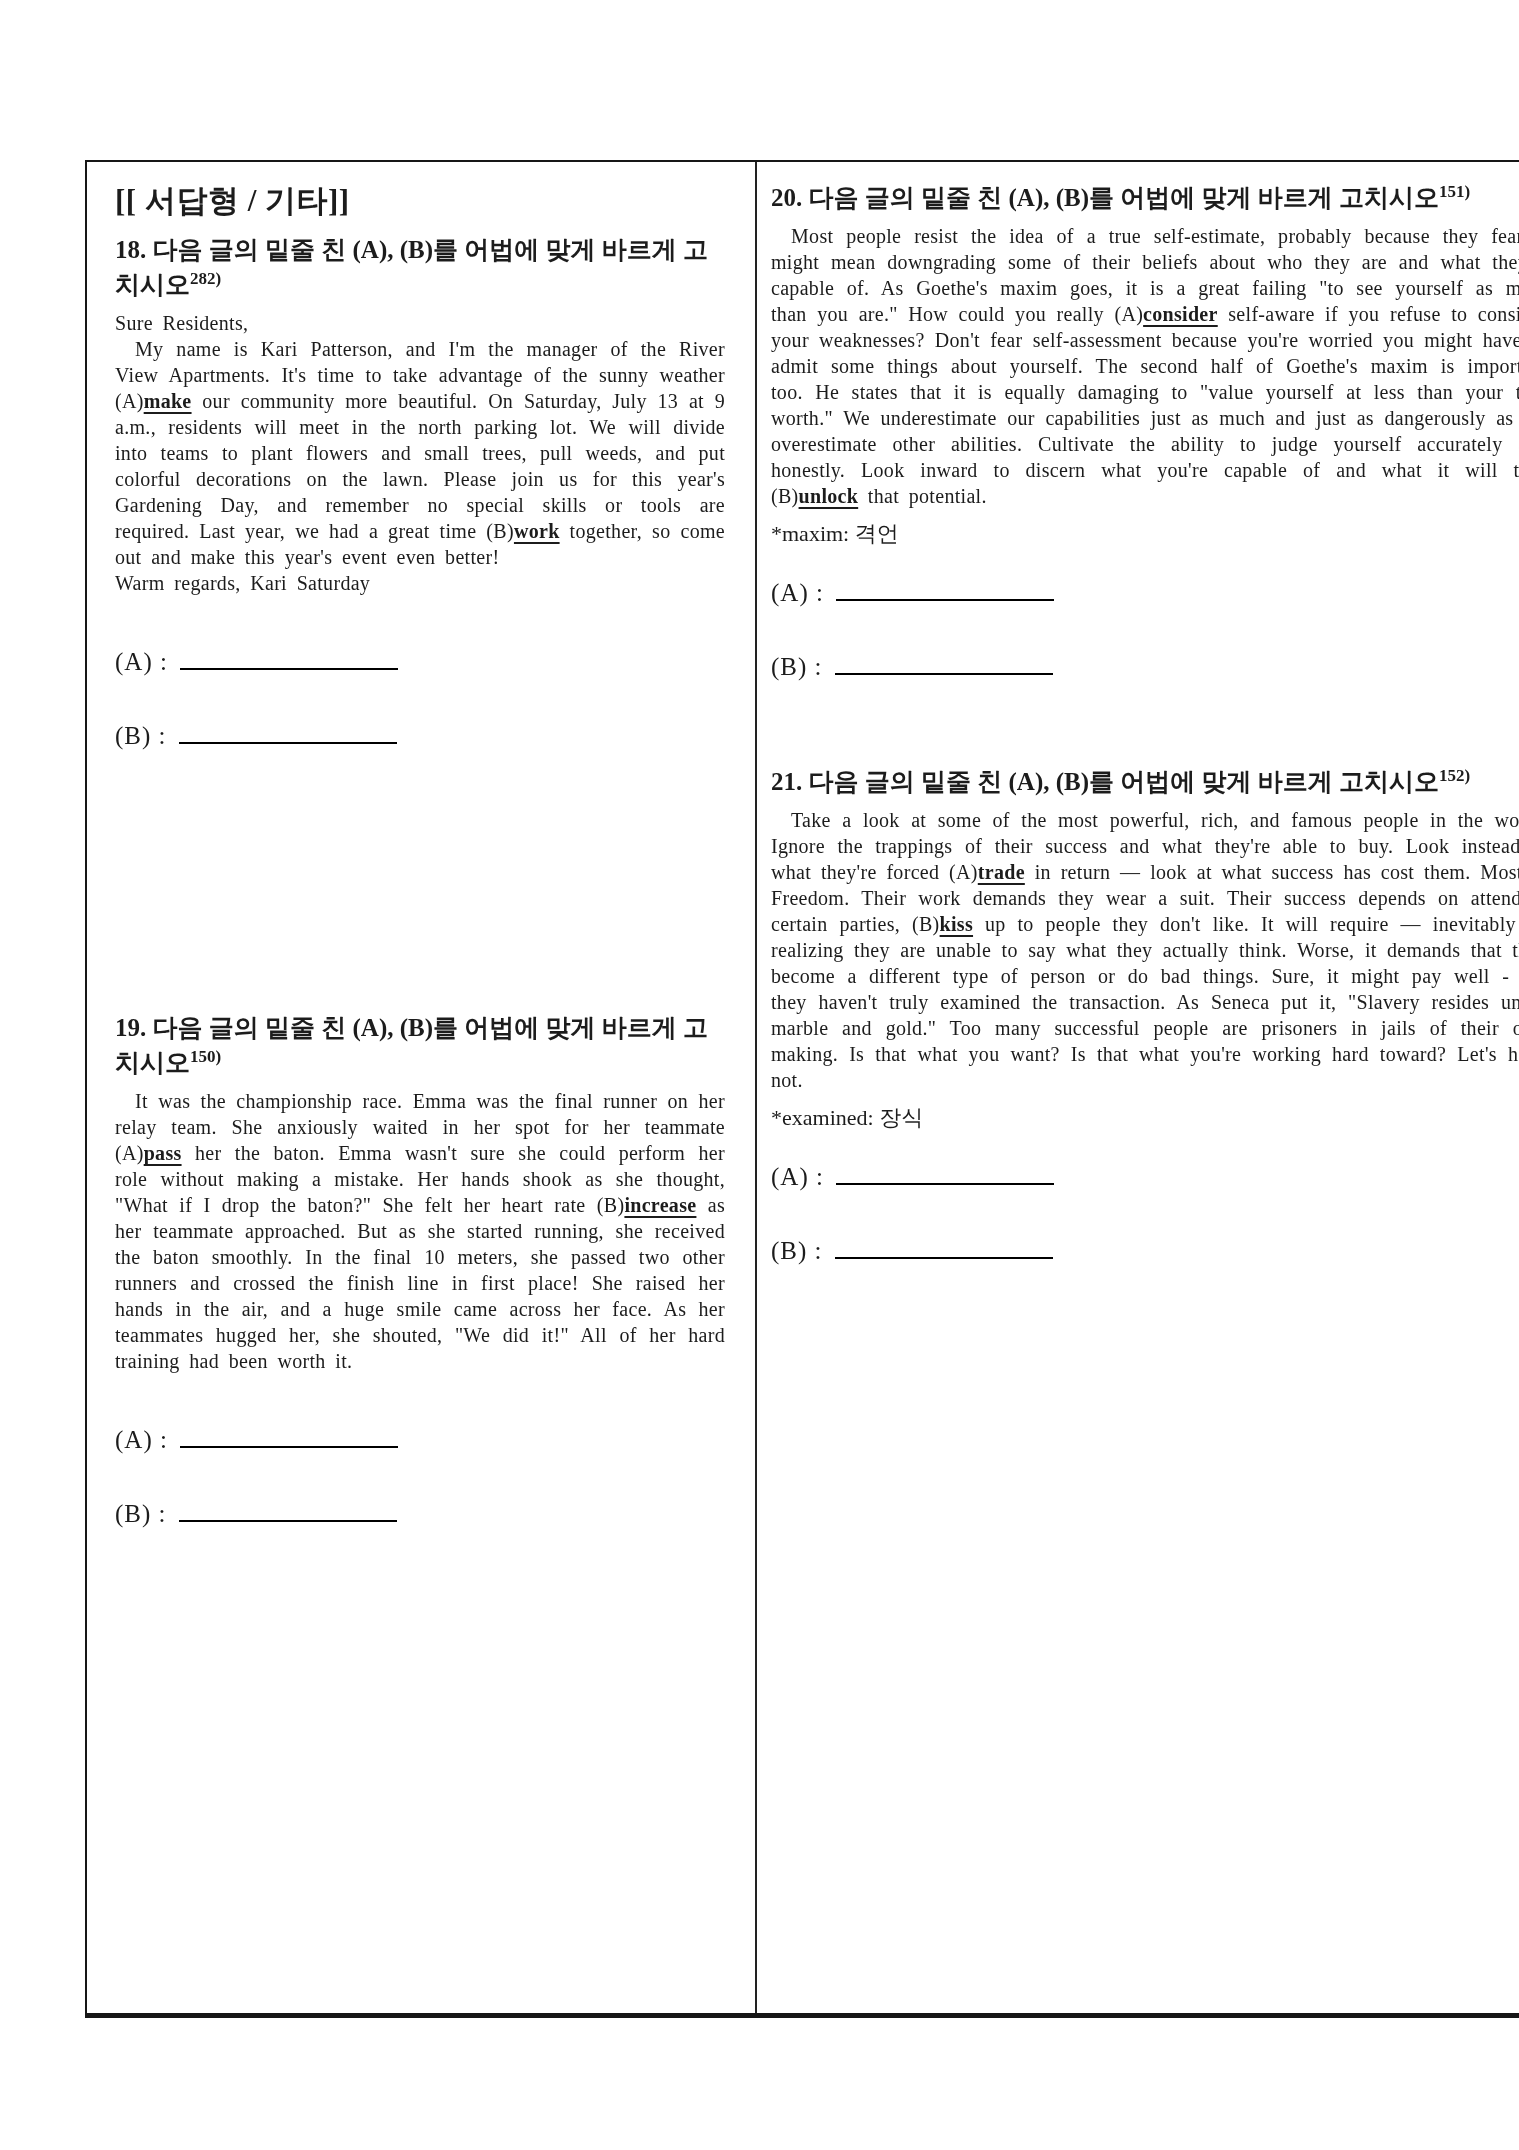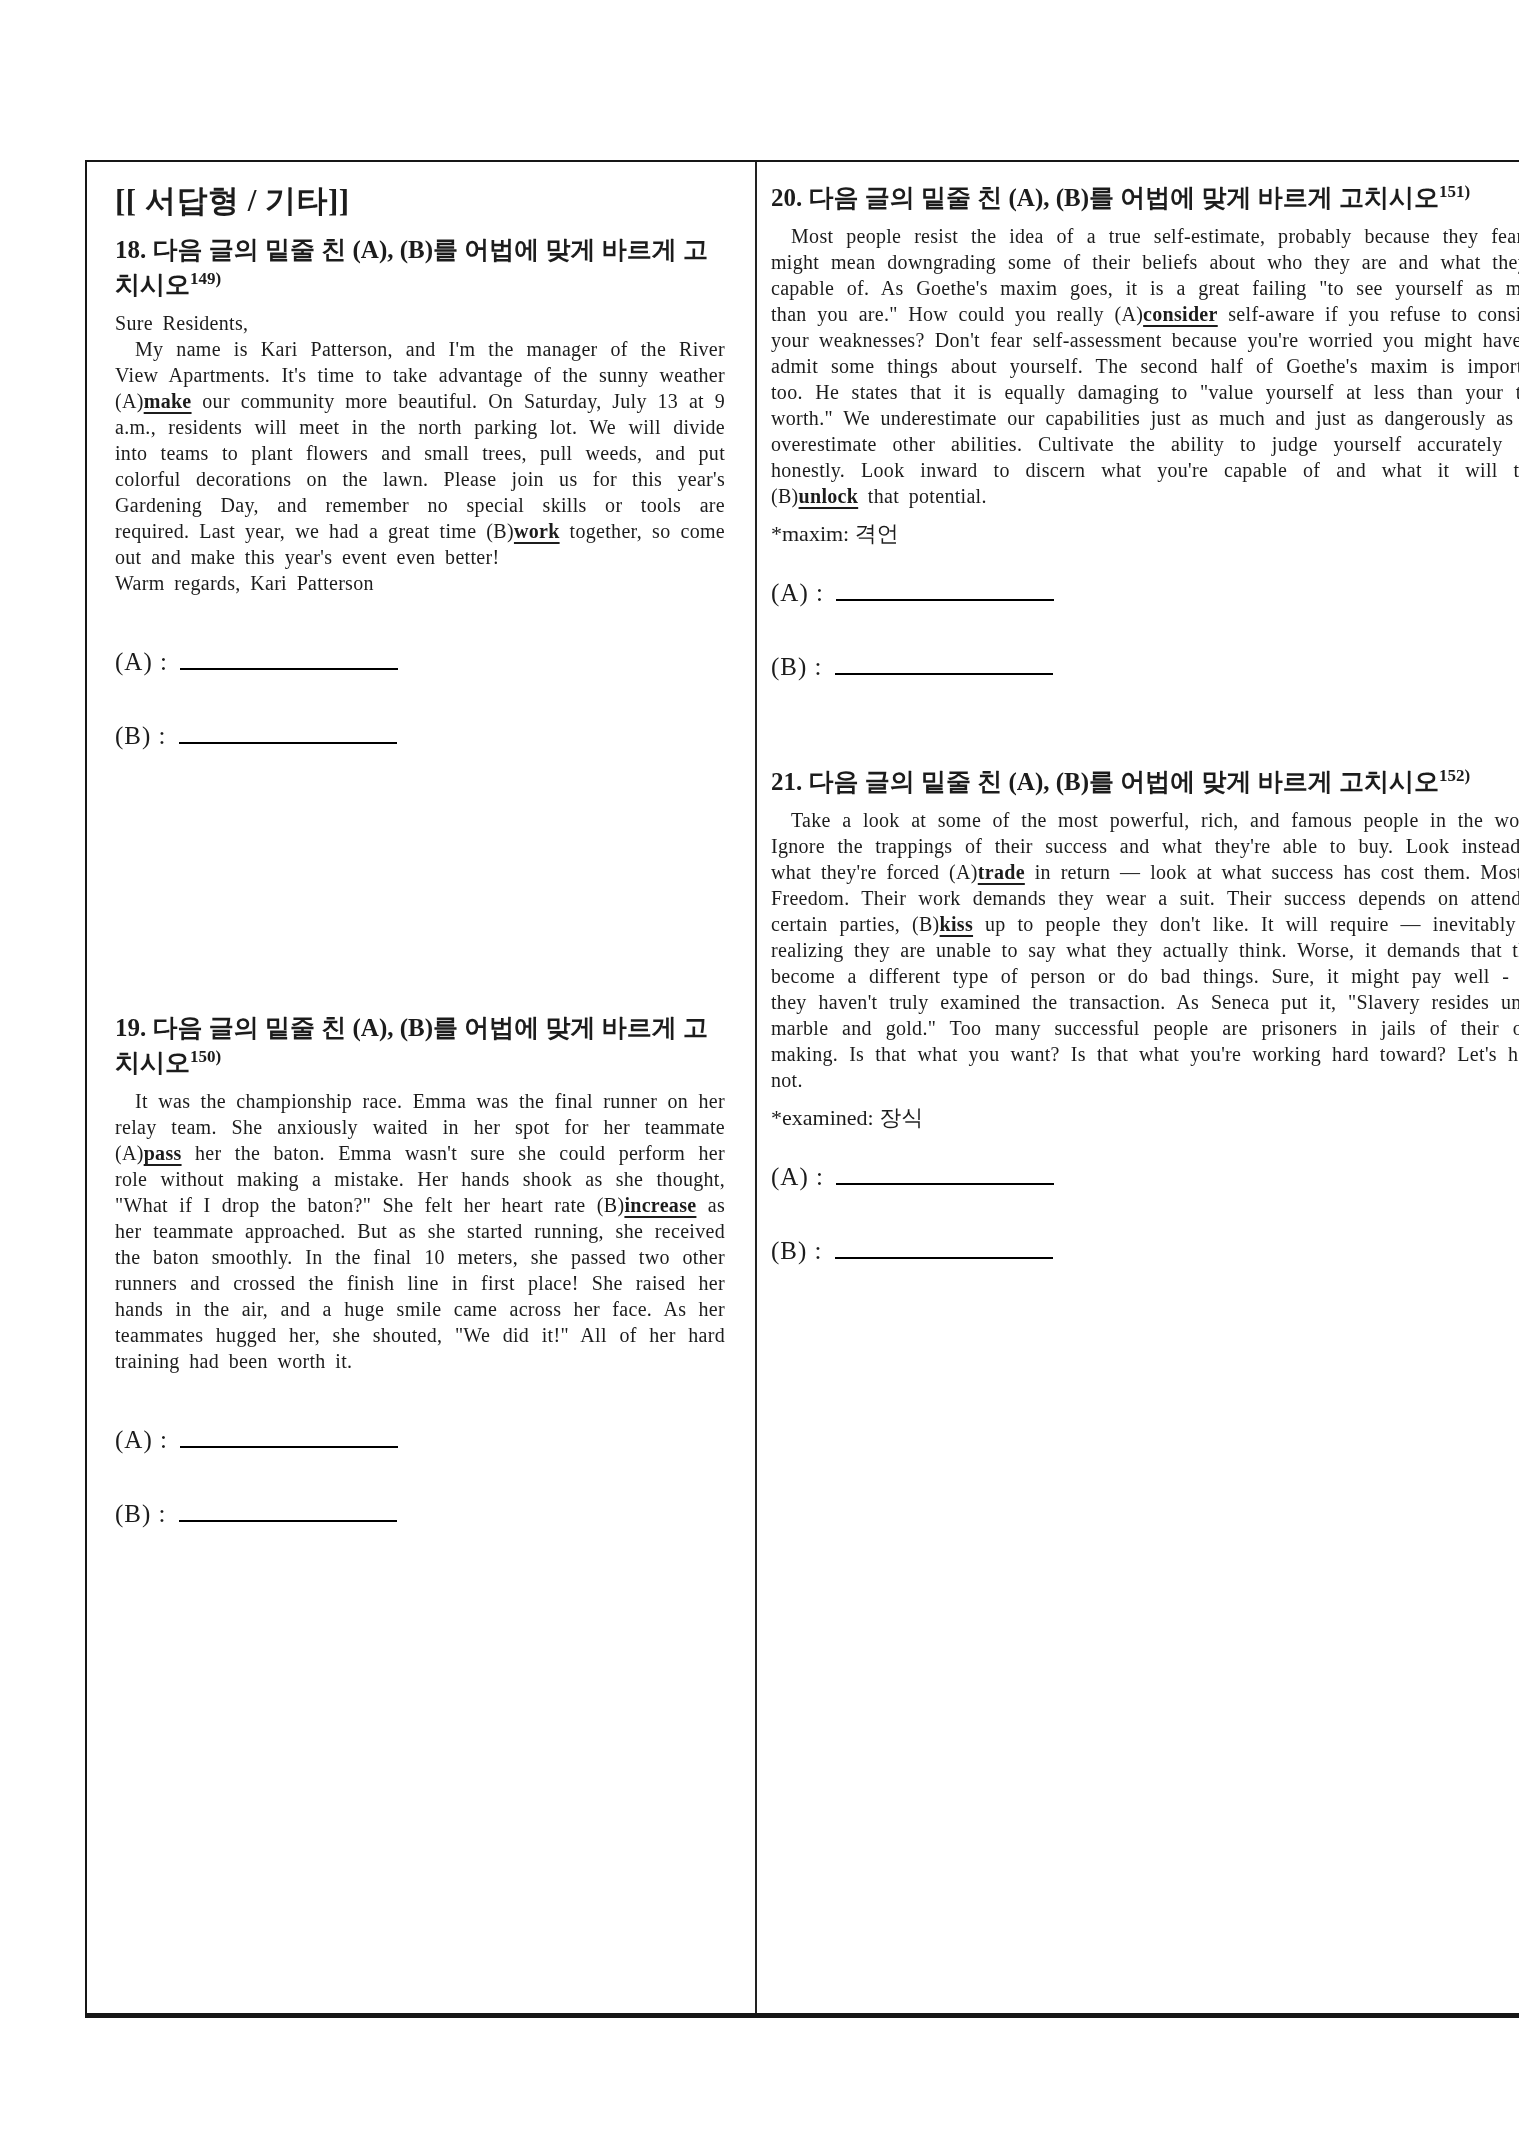--- a/index.html
+++ b/index.html
@@ -100,25 +100,25 @@
 </head>
 <body>
 
 <div class="sheet">
 
   <div class="col col-left">
 
     <div class="section-header">[[ 서답형  / 기타]]</div>
 
     <section>
-      <div class="q-title"><span>18. 다음 글의 밑줄 친 (A), (B)를 어법에 맞게 바르게 고치시오</span><sup>149)</sup></div>
+      <div class="q-title"><span>18. 다음 글의 밑줄 친 (A), (B)를 어법에 맞게 바르게 고치시오</span><sup>282)</sup></div>
       <div class="passage">
         <p><span>Sure Residents,</span></p>
         <p class="indent"><span>My name is Kari Patterson, and I'm the manager of the River View Apartments. It's time to take advantage of the sunny weather (A)</span><span class="target">make</span><span> our community more beautiful. On Saturday, July 13 at 9 a.m., residents will meet in the north parking lot. We will divide into teams to plant flowers and small trees, pull weeds, and put colorful decorations on the lawn. Please join us for this year's Gardening Day, and remember no special skills or tools are required. Last year, we had a great time (B)</span><span class="target">work</span><span> together, so come out and make this year's event even better!</span></p>
-        <p><span>Warm regards, Kari Patterson</span></p>
+        <p><span>Warm regards, Kari Saturday</span></p>
       </div>
       <div class="answers">
         <div class="answer-row"><span class="ans-label">(A) :</span><span class="blank"></span></div>
         <div class="answer-row"><span class="ans-label">(B) :</span><span class="blank"></span></div>
       </div>
     </section>
 
     <section class="q19-section">
       <div class="q-title"><span>19. 다음 글의 밑줄 친 (A), (B)를 어법에 맞게 바르게 고치시오</span><sup>150)</sup></div>
       <div class="passage">

